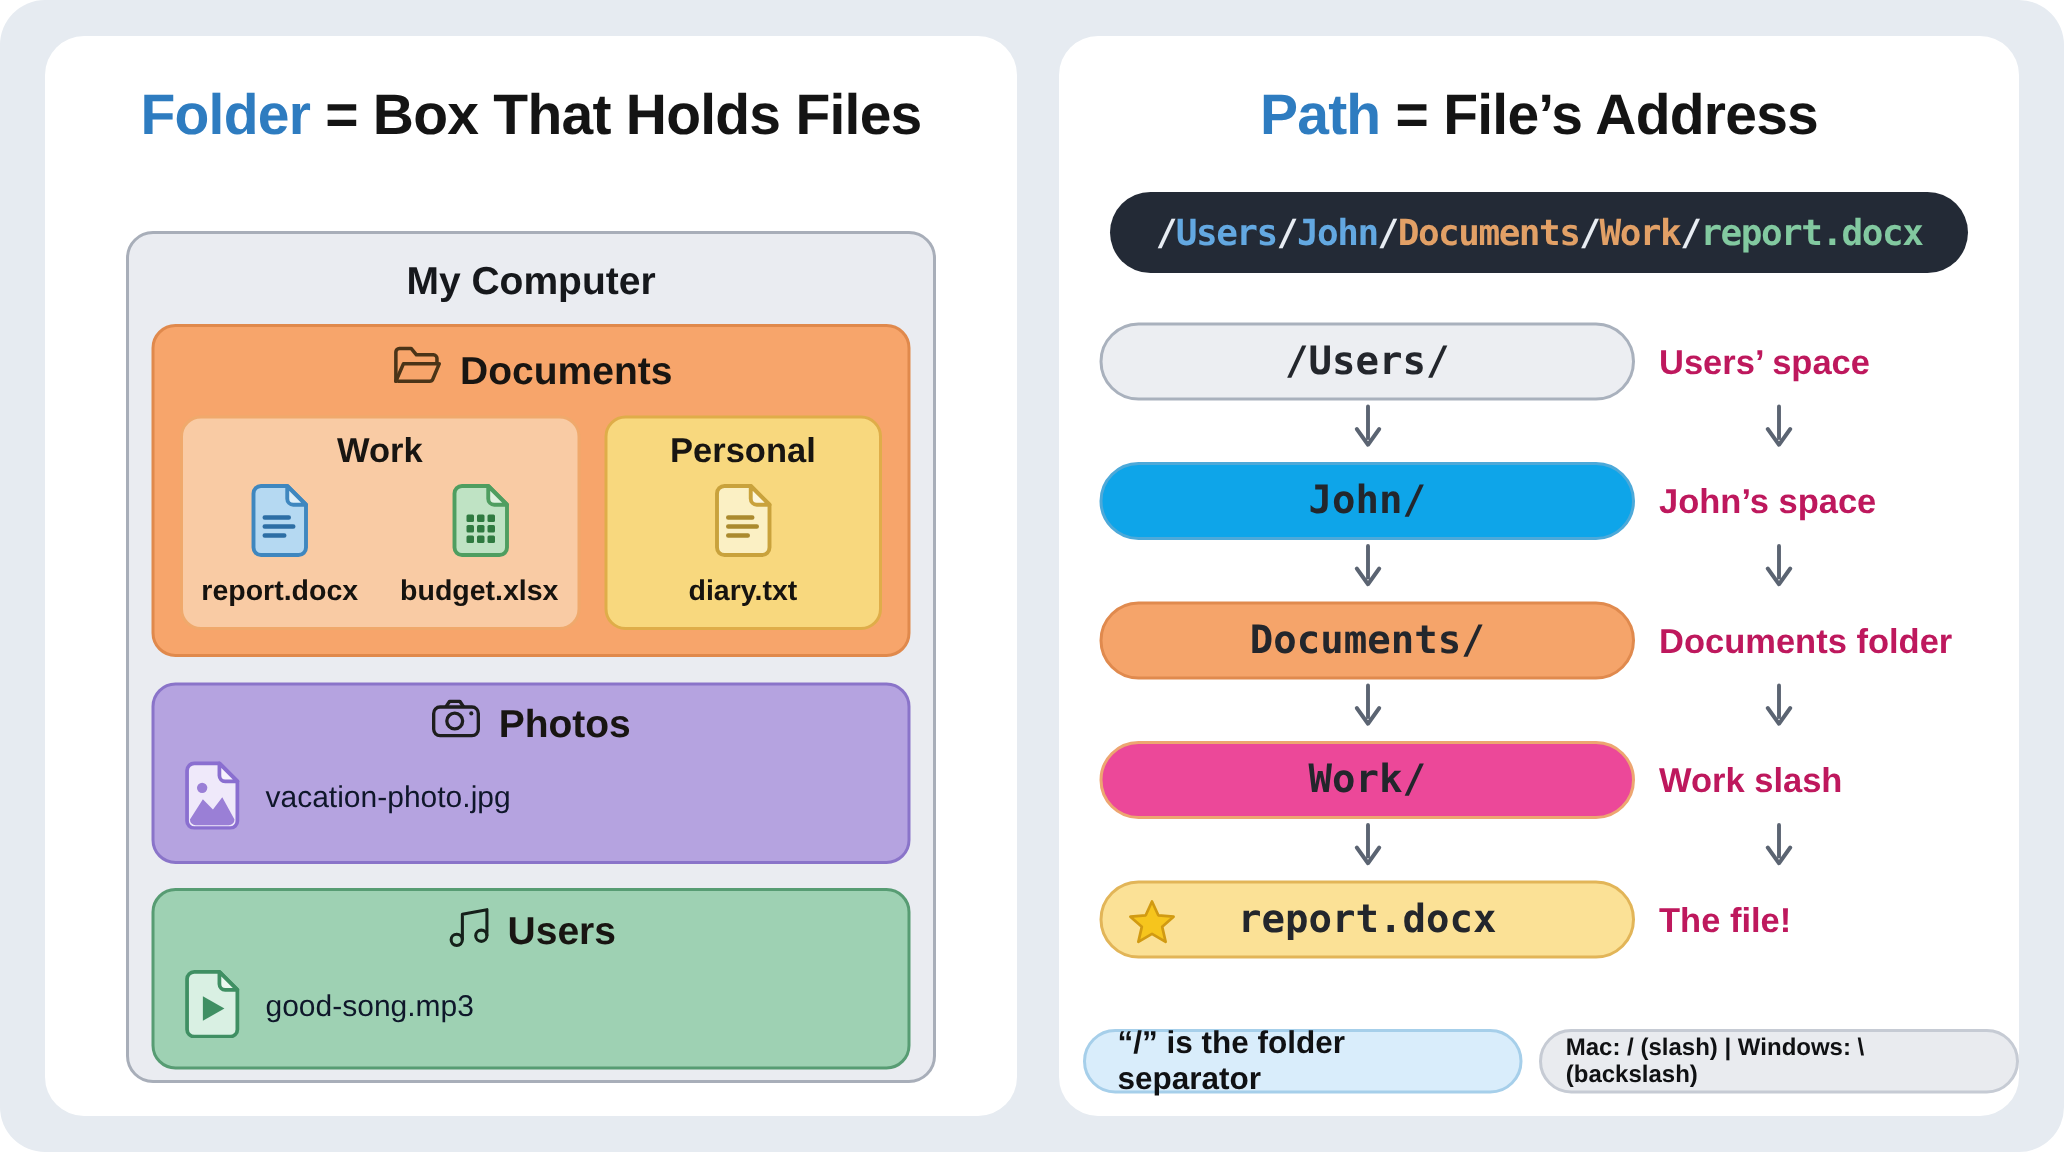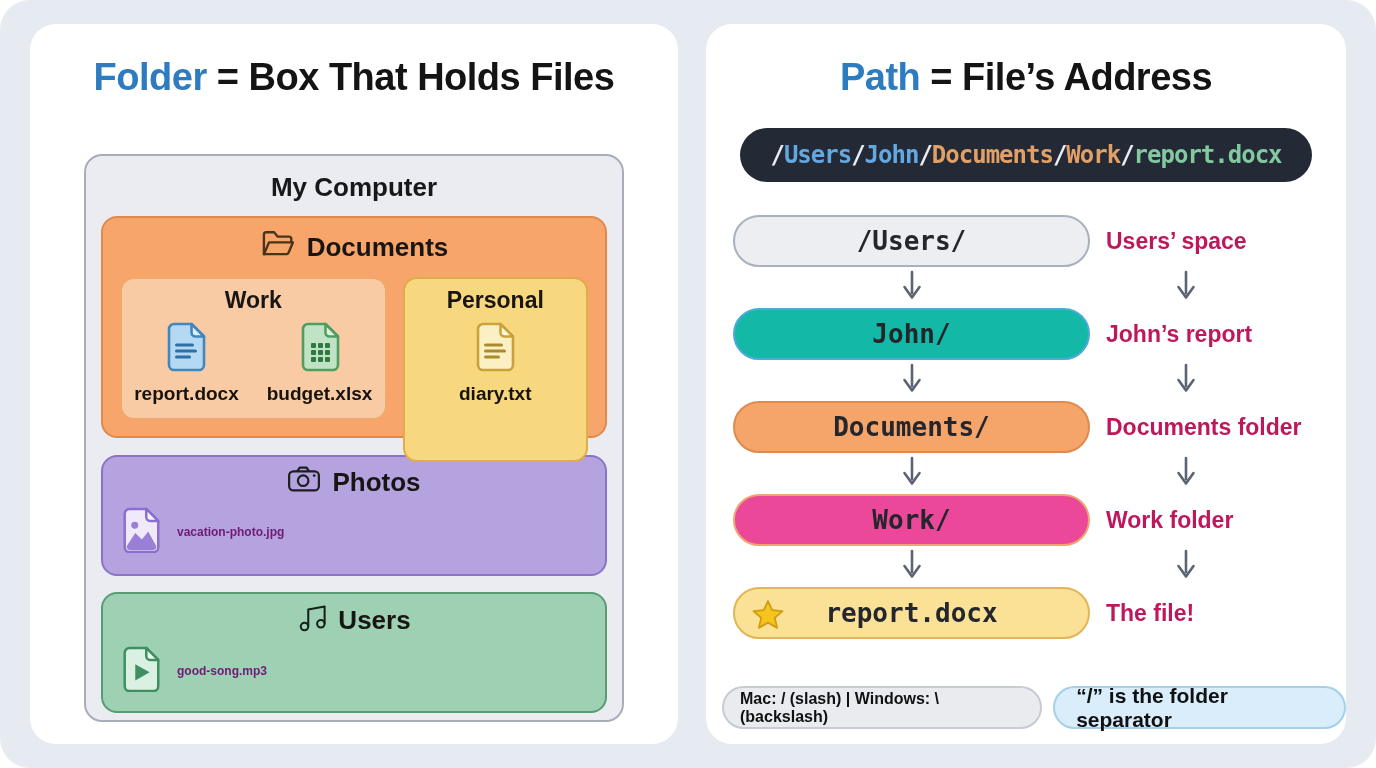--- a/index.html
+++ b/index.html
@@ -21,31 +21,31 @@
   .computer-title { text-align:center; font-size:26px; font-weight:bold; color:#16181c; margin:6px 0 13px; }
 
   .folder-box { border-radius:16px; }
   .documents-box { height:222px; background:#f7a56b; border:2.5px solid #e0894c; padding:8px 14px; }
   .box-header { display:flex; align-items:center; justify-content:center; gap:11px;
                 font-size:26px; font-weight:bold; color:#181512; }
   .documents-box .box-header { margin:2px 0 10px; }
 
   .subfolder-row { display:flex; gap:16px; padding:0 3px; }
   .work-box { flex:1.49; height:143px; background:#f9cba4; border:2px solid #f0a96c; border-radius:14px; padding:6px 8px; }
-  .personal-box { flex:1; height:185px; background:#f8d87e; border:2px solid #dfad49; border-radius:14px; padding:6px 8px; }
+  .personal-box { flex:1; height:143px; background:#f8d87e; border:2px solid #dfad49; border-radius:14px; padding:6px 8px; }
   .subfolder-title { text-align:center; font-size:23px; font-weight:bold; color:#181512; margin:2px 0 8px; }
   .files-row { display:flex; justify-content:center; gap:28px; }
   .file-item { display:flex; flex-direction:column; align-items:center; }
   .file-item .fname { font-size:19px; font-weight:bold; color:#16130f; margin-top:7px; }
 
   .photos-box { margin-top:17px; height:121px; background:#b5a3e0; border:2.5px solid #8a74c9; padding:6px 12px; }
   .music-box  { margin-top:16px; height:121px; background:#9ed1b3; border:2.5px solid #579c73; padding:6px 12px; }
   .photos-box .box-header, .music-box .box-header { margin:2px 0 7px; }
   .media-row { display:flex; align-items:center; gap:15px; padding-left:5px; }
-  .media-row .fname { font-size:12px; font-weight:bold; color:#701a75; }
+  .media-row .fname { font-size:20px; font-weight:normal; color:#0f172a; }
 
   
   .code-bar { position:absolute; left:34px; top:104px; width:572px; height:54px; background:#232a36;
               border-radius:27px; display:flex; align-items:center; justify-content:center;
               font-family:"DejaVu Sans Mono", monospace; font-size:24px; font-weight:bold; letter-spacing:-1px; }
 
   .flow { position:absolute; left:27px; top:191px; display:grid;
           grid-template-columns:357px 240px; grid-auto-rows:auto; }
   .pill-cell { display:flex; align-items:center; justify-content:center; height:52px; }
   .arrow-cell { display:flex; align-items:center; justify-content:center; height:41px; }
@@ -220,25 +220,25 @@
               <path d="M11 2 V23 M3.5 17 L11 27.5 L18.5 17" fill="none" stroke="#5b6472" stroke-width="2.6" stroke-linecap="round" stroke-linejoin="round"></path>
             </svg></span>
         </div>
       <div class="label-arrow-cell">
           <span><svg width="22" height="32" viewBox="0 0 22 32">
               <path d="M11 2 V23 M3.5 17 L11 27.5 L18.5 17" fill="none" stroke="#5b6472" stroke-width="2.6" stroke-linecap="round" stroke-linejoin="round"></path>
             </svg></span>
         </div>
 
       <div class="pill-cell">
-          <div class="pill" style="background-color: #14b8a6; border-color: rgb(77, 169, 217);">
+          <div class="pill" style="background-color: #0ea5e9; border-color: rgb(77, 169, 217);">
             <span>John/</span>
           </div>
         </div>
-      <div class="label-cell">John’s report</div>
+      <div class="label-cell">John’s space</div>
 
       <div class="arrow-cell">
           <span><svg width="22" height="32" viewBox="0 0 22 32">
               <path d="M11 2 V23 M3.5 17 L11 27.5 L18.5 17" fill="none" stroke="#5b6472" stroke-width="2.6" stroke-linecap="round" stroke-linejoin="round"></path>
             </svg></span>
         </div>
       <div class="label-arrow-cell">
           <span><svg width="22" height="32" viewBox="0 0 22 32">
               <path d="M11 2 V23 M3.5 17 L11 27.5 L18.5 17" fill="none" stroke="#5b6472" stroke-width="2.6" stroke-linecap="round" stroke-linejoin="round"></path>
             </svg></span>
@@ -260,21 +260,21 @@
           <span><svg width="22" height="32" viewBox="0 0 22 32">
               <path d="M11 2 V23 M3.5 17 L11 27.5 L18.5 17" fill="none" stroke="#5b6472" stroke-width="2.6" stroke-linecap="round" stroke-linejoin="round"></path>
             </svg></span>
         </div>
 
       <div class="pill-cell">
           <div class="pill" style="background-color: #ec4899; border-color: rgb(237, 166, 113); text-align: center;">
             <span>Work/</span>
           </div>
         </div>
-      <div class="label-cell">Work folder</div>
+      <div class="label-cell">Work slash</div>
 
       <div class="arrow-cell">
           <span><svg width="22" height="32" viewBox="0 0 22 32">
               <path d="M11 2 V23 M3.5 17 L11 27.5 L18.5 17" fill="none" stroke="#5b6472" stroke-width="2.6" stroke-linecap="round" stroke-linejoin="round"></path>
             </svg></span>
         </div>
       <div class="label-arrow-cell">
           <span><svg width="22" height="32" viewBox="0 0 22 32">
               <path d="M11 2 V23 M3.5 17 L11 27.5 L18.5 17" fill="none" stroke="#5b6472" stroke-width="2.6" stroke-linecap="round" stroke-linejoin="round"></path>
             </svg></span>
@@ -287,18 +287,18 @@
                 <polygon points="16,2 20.2,11.2 30.4,12.1 22.8,18.9 25.1,28.9 16,23.6 6.9,28.9 9.2,18.9 1.6,12.1 11.8,11.2" fill="#f6c51d" stroke="#d19a12" stroke-width="1.8" stroke-linejoin="round"></polygon>
               </svg>
         </span>
         <span>report.docx</span>
           </div>
         </div>
       <div class="label-cell">The file!</div>
     </div>
 
     <div class="notes-row">
+      <div class="note-pill note-sep">“/” is the folder separator</div>
       <div class="note-pill note-os">Mac: / (slash) | Windows: \ (backslash)</div>
-      <div class="note-pill note-sep">“/” is the folder separator</div>
     </div>
   </div>
 
 </div>
 
 </body></html>

